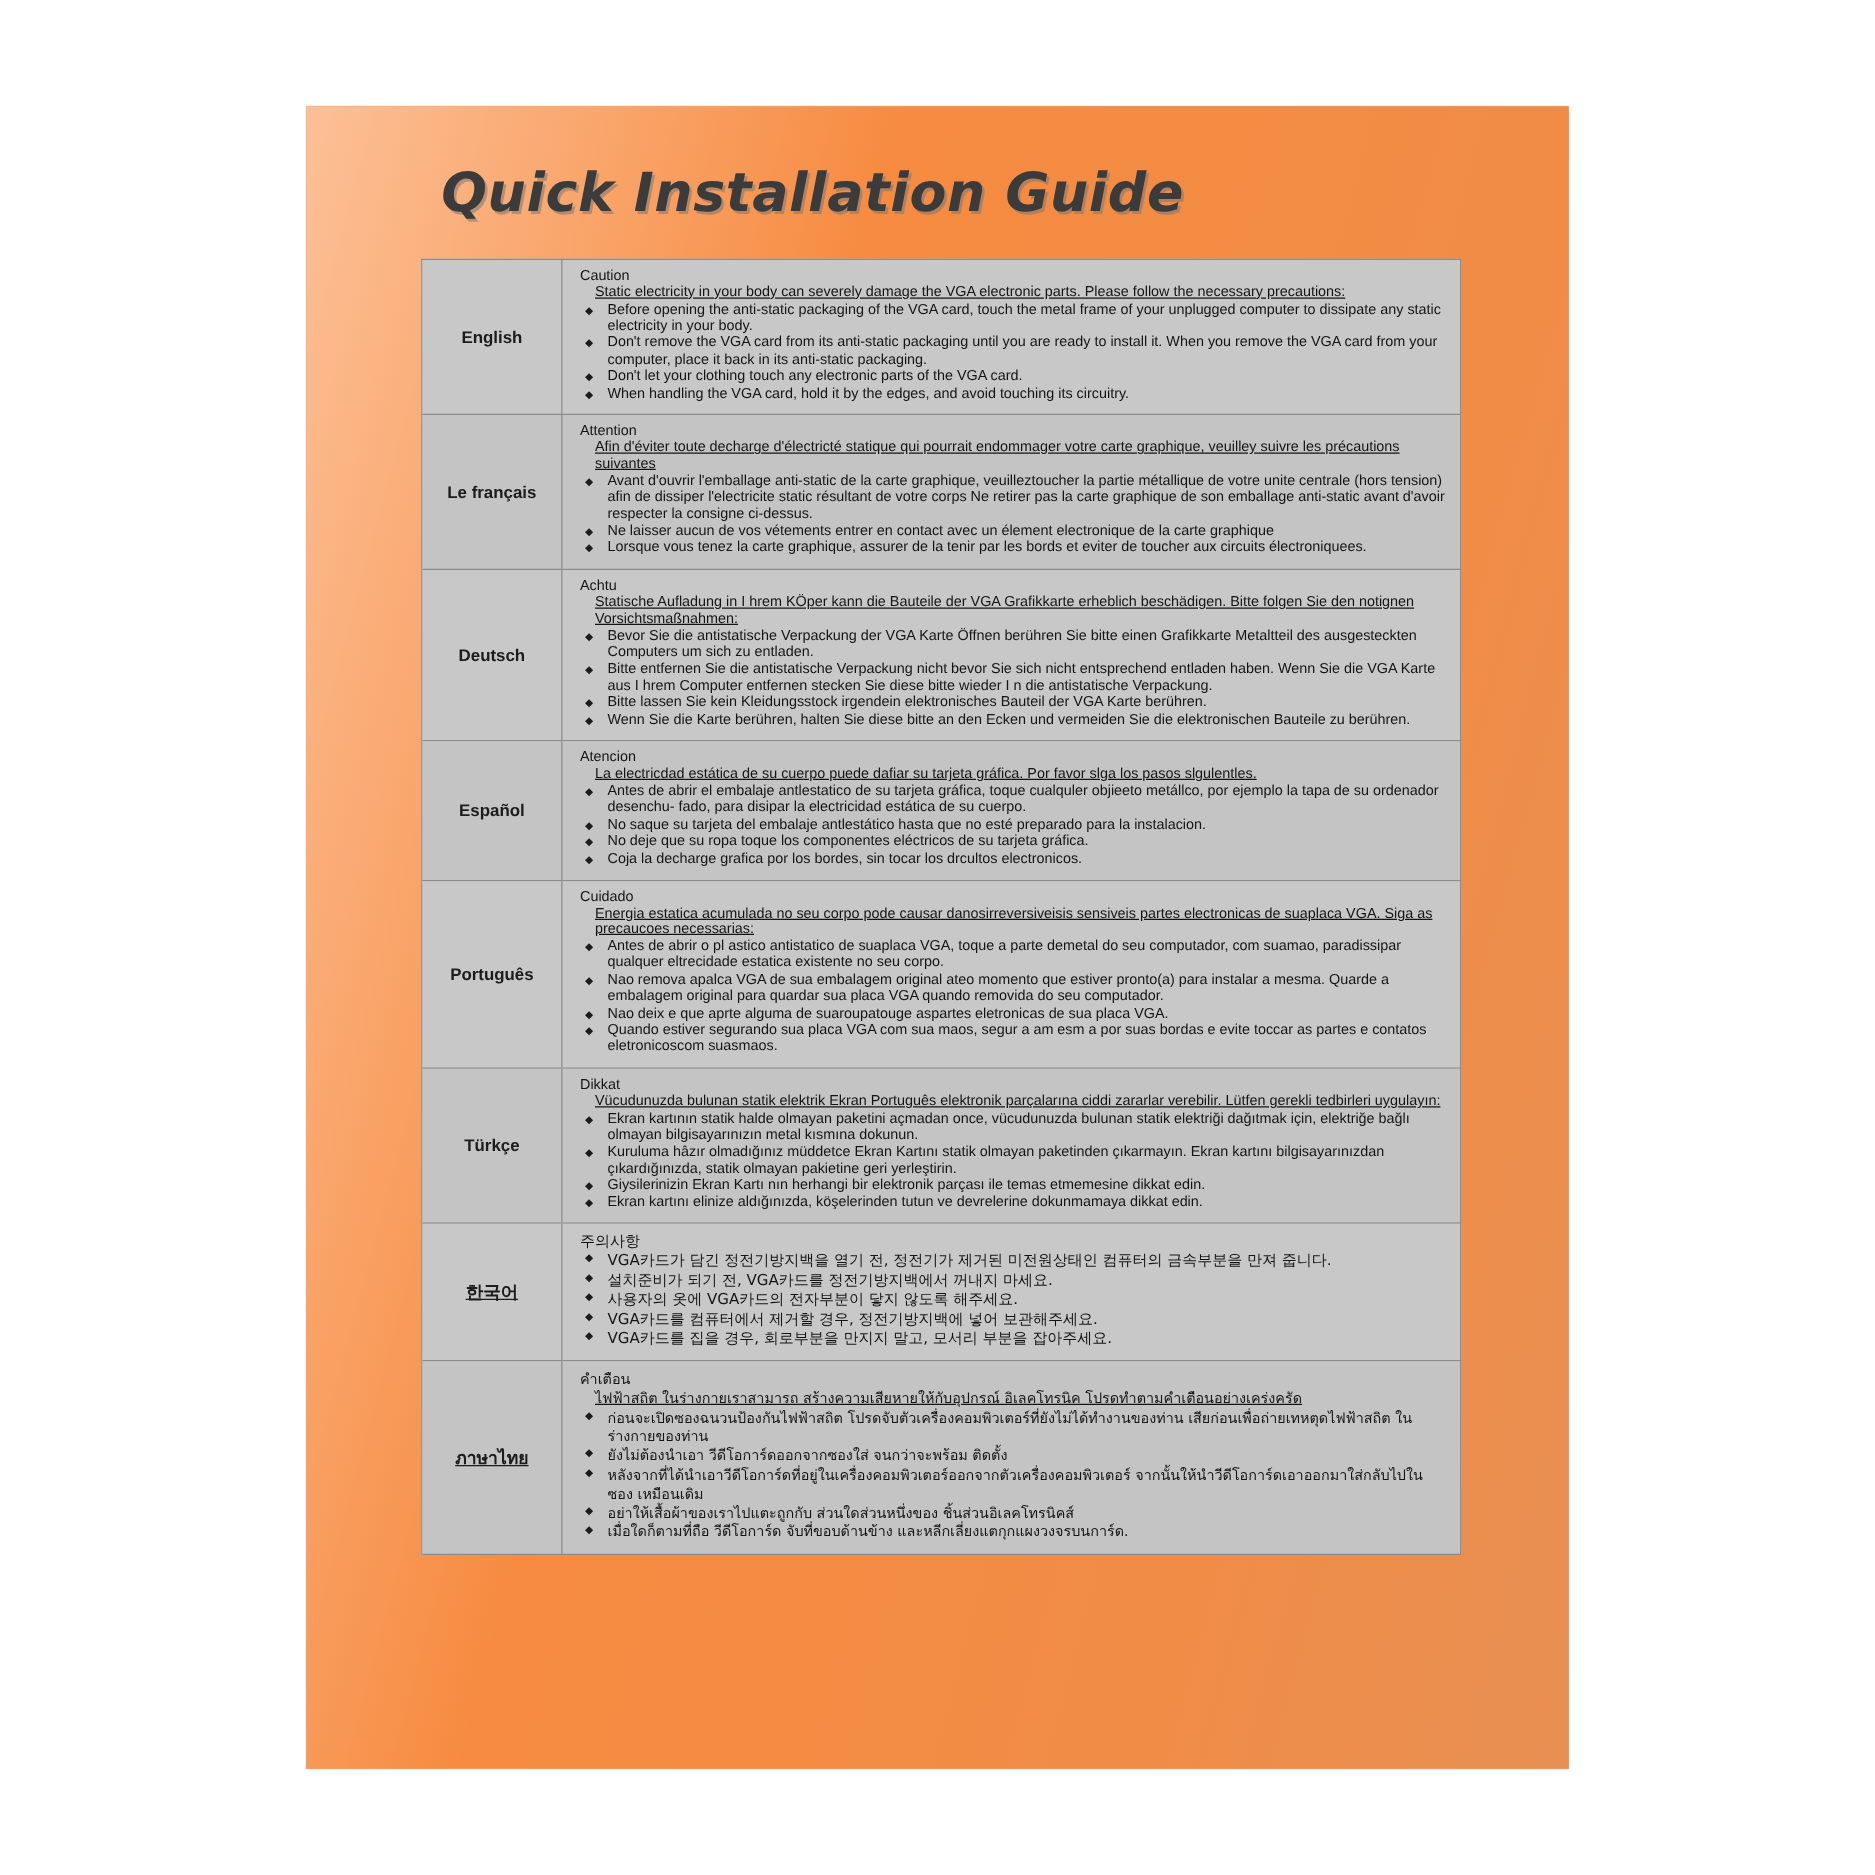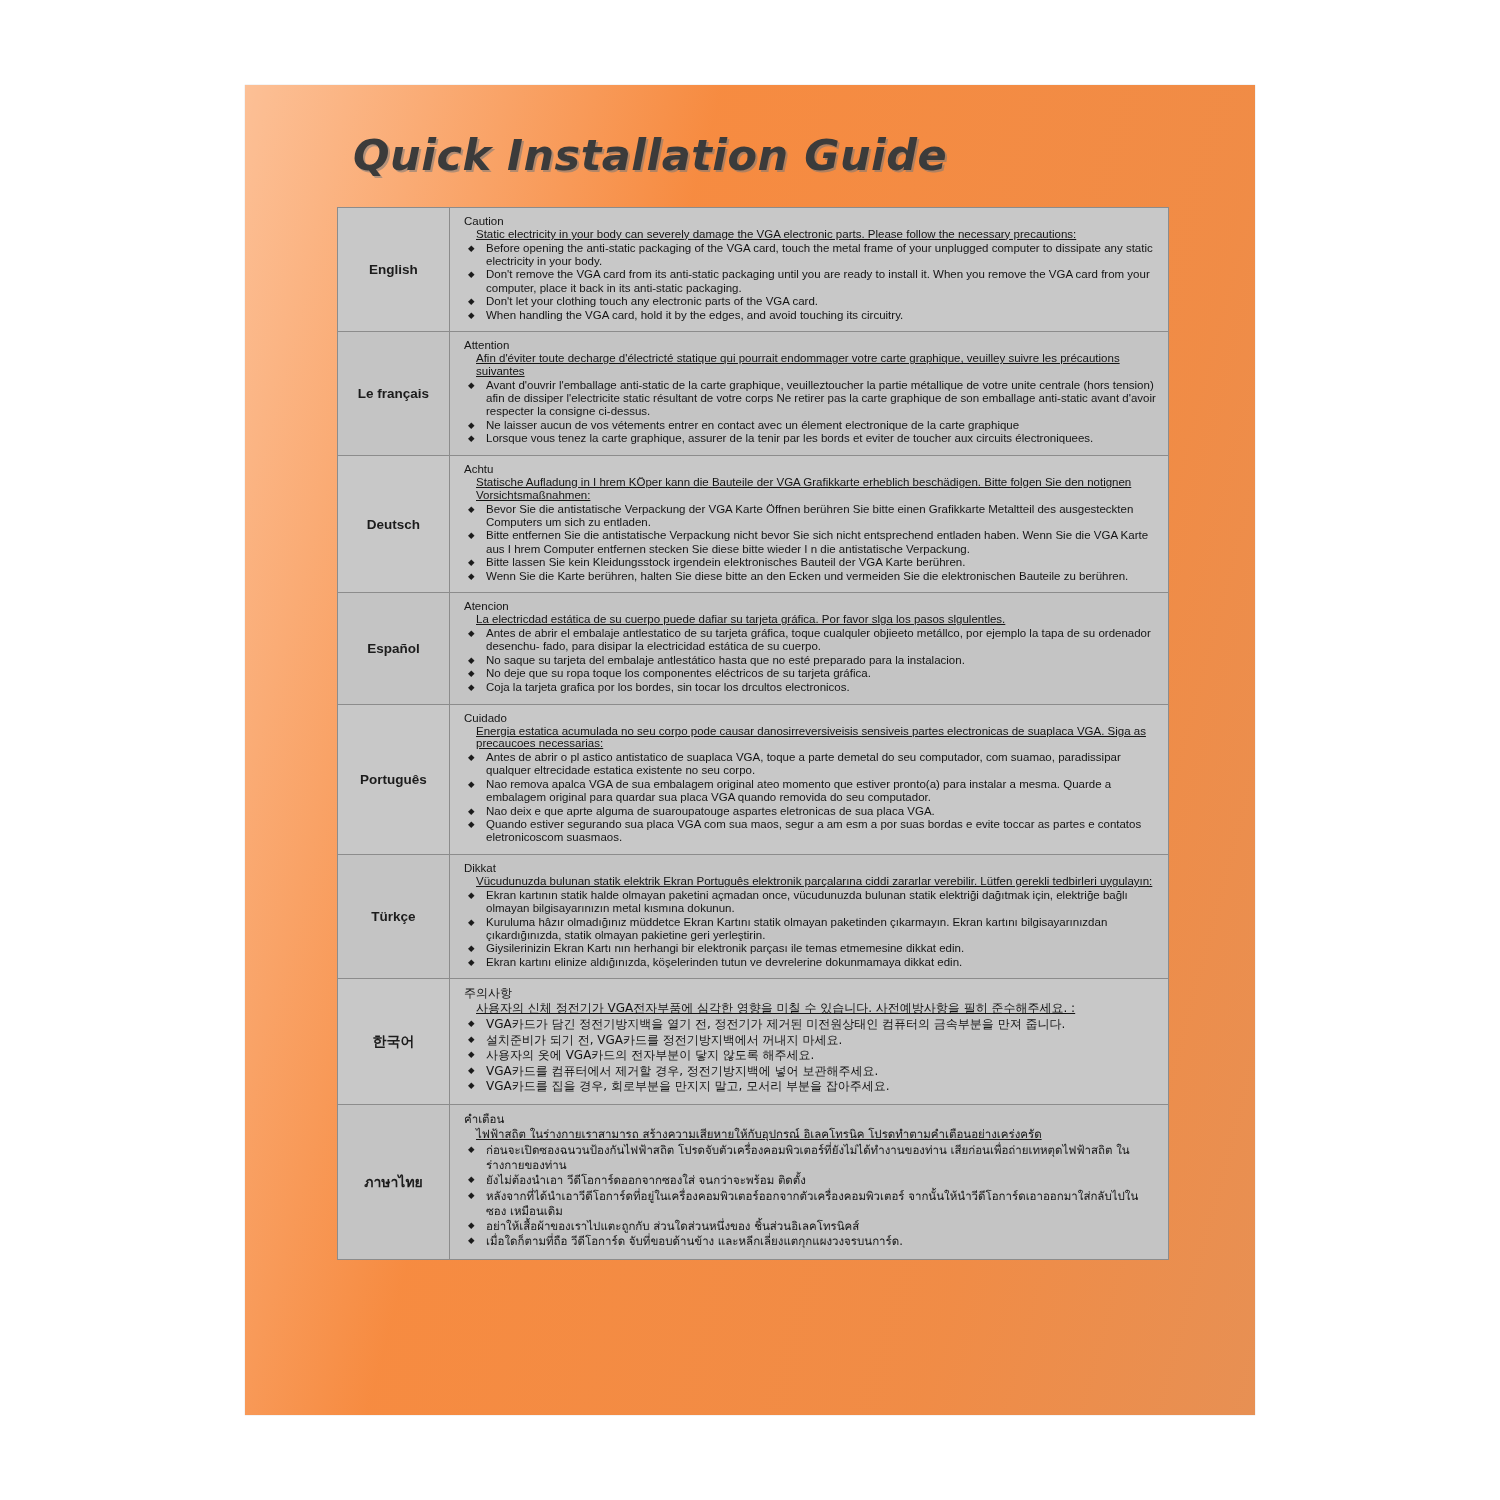--- a/index.html
+++ b/index.html
@@ -116,20 +116,21 @@
     line-height: 1.25;
   }
   .thai .head-line, .thai .intro, .thai ul.bullets li {
     font-family: "DejaVu Sans", sans-serif;
     font-size: 11.5px;
     line-height: 1.3;
   }
   .lang-cell.cjk-label {
     font-family: "DejaVu Sans", sans-serif;
     font-size: 14px;
+    text-decoration: underline;
   }
 </style>
 </head>
 <body>
 
 <div class="page">
 
   <div class="doc-title">Quick Installation Guide</div>
 
   <div class="table">
@@ -177,21 +178,21 @@
 
     <div class="row">
       <div class="lang-cell">Español</div>
       <div class="content-cell">
         <p class="head-line">Atencion</p>
         <p class="intro">La electricdad estática de su cuerpo puede dafiar su tarjeta gráfica. Por favor slga los pasos slgulentles.</p>
         <ul class="bullets">
           <li>Antes de abrir el embalaje antlestatico de su tarjeta gráfica, toque cualquler objieeto metállco, por ejemplo la tapa de su ordenador desenchu- fado, para disipar la electricidad estática de su cuerpo.</li>
           <li>No saque su tarjeta del embalaje antlestático hasta que no esté preparado para la instalacion.</li>
           <li>No deje que su ropa toque los componentes eléctricos de su tarjeta gráfica.</li>
-          <li>Coja la tarjeta grafica por los bordes, sin tocar los drcultos electronicos.</li>
+          <li>Coja la decharge grafica por los bordes, sin tocar los drcultos electronicos.</li>
         </ul>
       </div>
     </div>
 
     <div class="row">
       <div class="lang-cell">Português</div>
       <div class="content-cell">
         <p class="head-line">Cuidado</p>
         <p class="intro">Energia estatica acumulada no seu corpo pode causar danosirreversiveisis sensiveis partes electronicas de suaplaca VGA. Siga as precaucoes necessarias:</p>
         <ul class="bullets">
@@ -214,21 +215,20 @@
           <li>Giysilerinizin Ekran Kartı nın herhangi bir elektronik parçası ile temas etmemesine dikkat edin.</li>
           <li>Ekran kartını elinize aldığınızda, köşelerinden tutun ve devrelerine dokunmamaya dikkat edin.</li>
         </ul>
       </div>
     </div>
 
     <div class="row">
       <div class="lang-cell cjk-label">한국어</div>
       <div class="content-cell cjk">
         <p class="head-line">주의사항</p>
-        <p class="intro">사용자의 신체 정전기가 VGA전자부품에 심각한 영향을 미칠 수 있습니다. 사전예방사항을 필히 준수해주세요. :</p>
         <ul class="bullets">
           <li>VGA카드가 담긴 정전기방지백을 열기 전, 정전기가 제거된 미전원상태인 컴퓨터의 금속부분을 만져 줍니다.</li>
           <li>설치준비가 되기 전, VGA카드를 정전기방지백에서 꺼내지 마세요.</li>
           <li>사용자의 옷에 VGA카드의 전자부분이 닿지 않도록 해주세요.</li>
           <li>VGA카드를 컴퓨터에서 제거할 경우, 정전기방지백에 넣어 보관해주세요.</li>
           <li>VGA카드를 집을 경우, 회로부분을 만지지 말고, 모서리 부분을 잡아주세요.</li>
         </ul>
       </div>
     </div>
 

